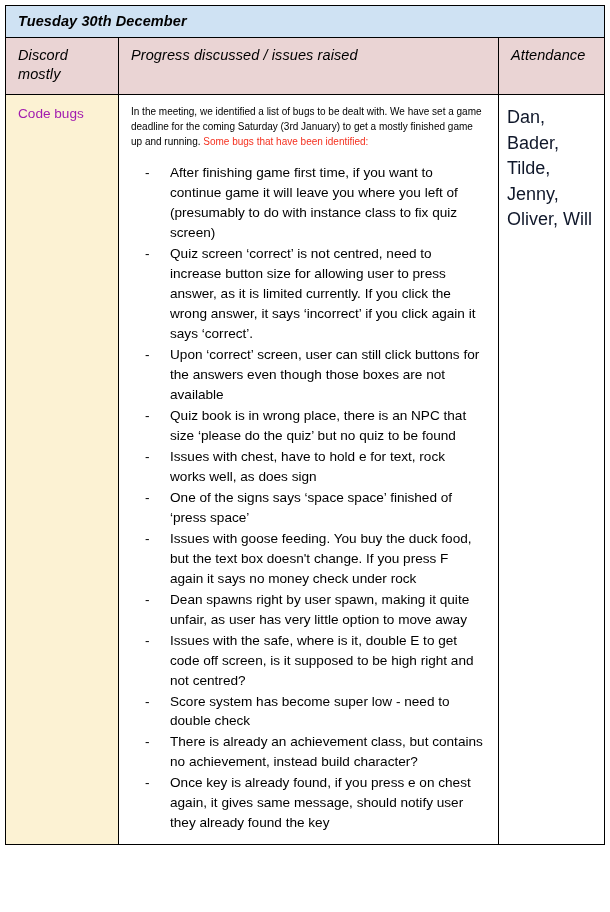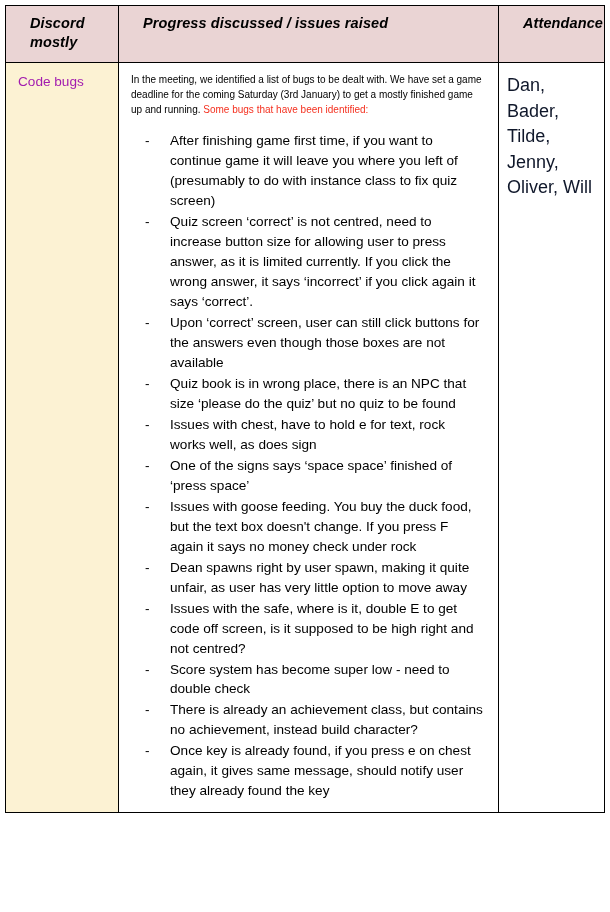--- a/index.html
+++ b/index.html
@@ -54,24 +54,24 @@
     line-height: 1.25;
     letter-spacing: 0.1px;
   }
 
   
   .col-head {
     background: #ead4d4;
   }
   .col-head-text {
     font-size: 14.5px;
-    font-weight: bold;
+    font-weight: normal;
     font-style: italic;
     color: #000000;
-    padding: 8px 8px 10px 24px;
+    padding: 8px 8px 10px 12px;
     line-height: 1.32;
     letter-spacing: 0.1px;
   }
 
   
   .cell-category {
     background: #fcf2d3;
   }
   .cell-category .cat-text {
     font-size: 13.6px;
@@ -135,20 +135,25 @@
 <div class="doc">
 
   <table class="meeting-table">
     <colgroup>
       <col style="width:113px">
       <col style="width:380px">
       <col style="width:106px">
     </colgroup>
     <tbody>
 
+      <tr class="date-banner">
+        <td colspan="3">
+          <div class="date-banner-text">Tuesday 30th December</div>
+        </td>
+      </tr>
 
       <tr class="col-head">
         <td>
           <div class="col-head-text">
             <div>Discord</div>
             <div>mostly</div>
           </div>
         </td>
         <td>
           <div class="col-head-text">Progress discussed / issues raised</div>

